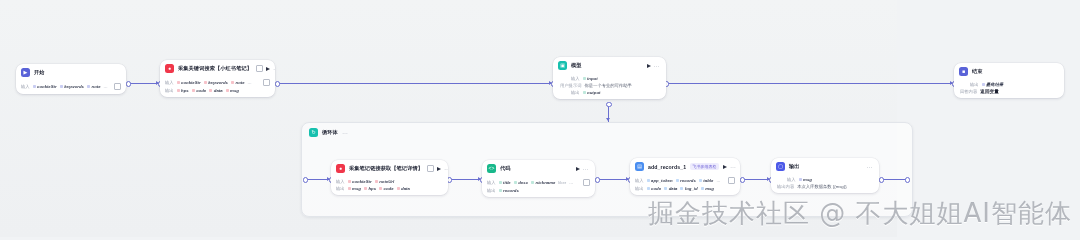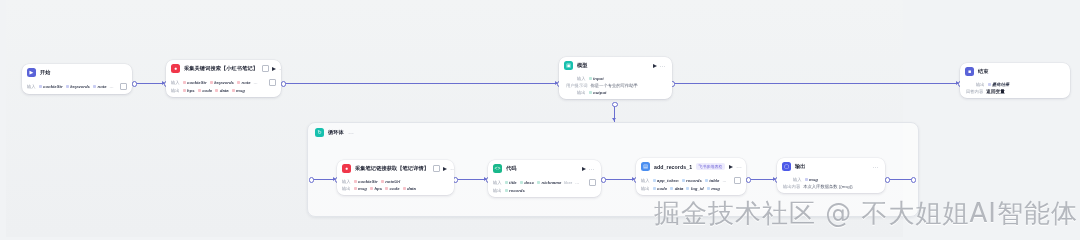--- a/index.html
+++ b/index.html
@@ -5,21 +5,20 @@
   html,body{margin:0;padding:0;}
   body{
     width:1080px;height:237px;overflow:hidden;
     background:#f1f3f5;
     font-family:"Liberation Sans","DejaVu Sans",sans-serif;
     -webkit-font-smoothing:antialiased;
   }
   #canvas{
     position:relative;width:897px;height:237px;
     background:linear-gradient(180deg,#f2f4f5 0%,#eef0f2 100%);
-    margin-left:6px;
   }
 
   
   .node{
     position:absolute;background:#ffffff;border-radius:7px;
     box-shadow:0 1px 3px rgba(20,25,60,.13),0 0 0 .5px rgba(20,25,60,.05);
     overflow:hidden;
   }
   .node-head{
     display:flex;align-items:center;gap:4px;

